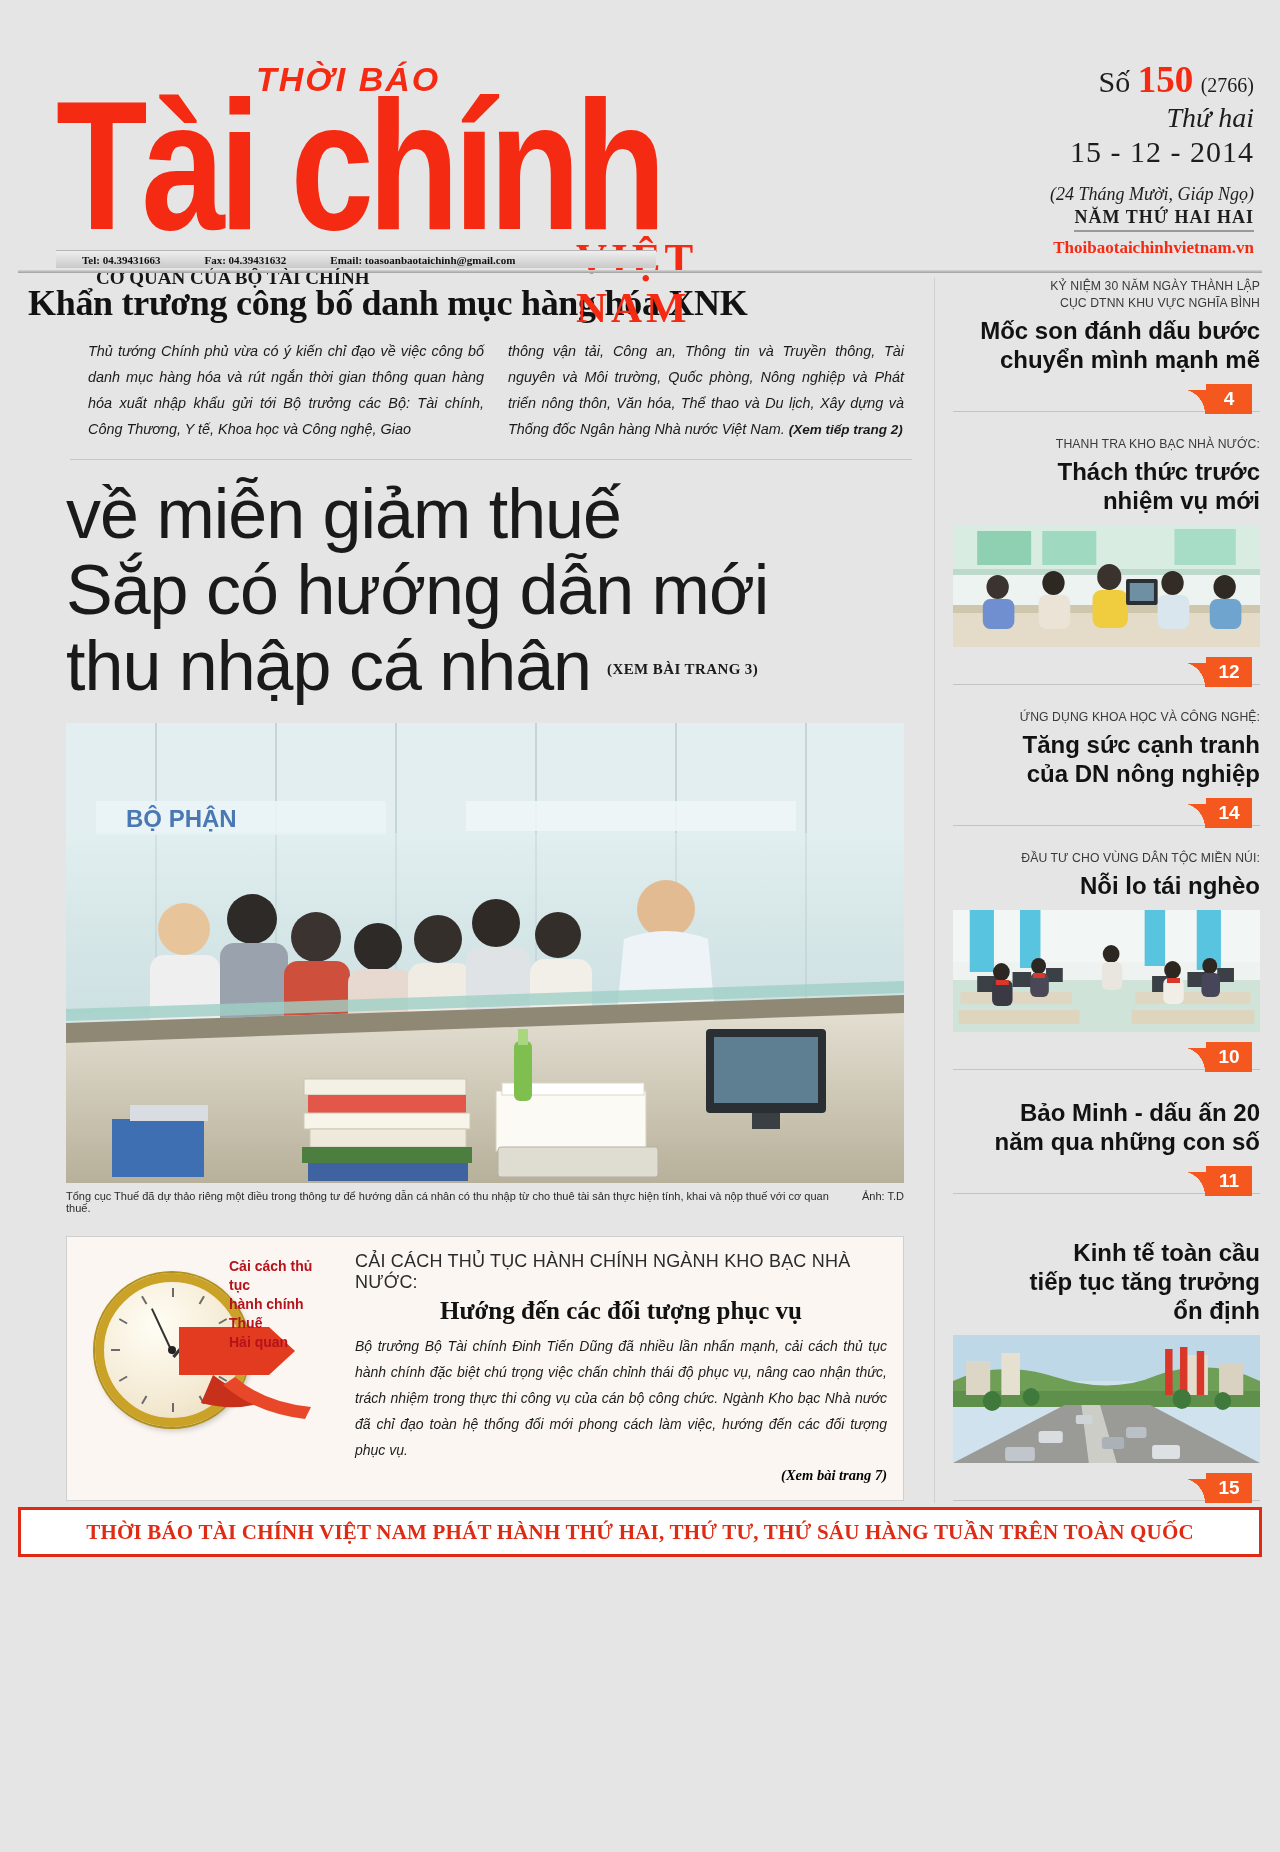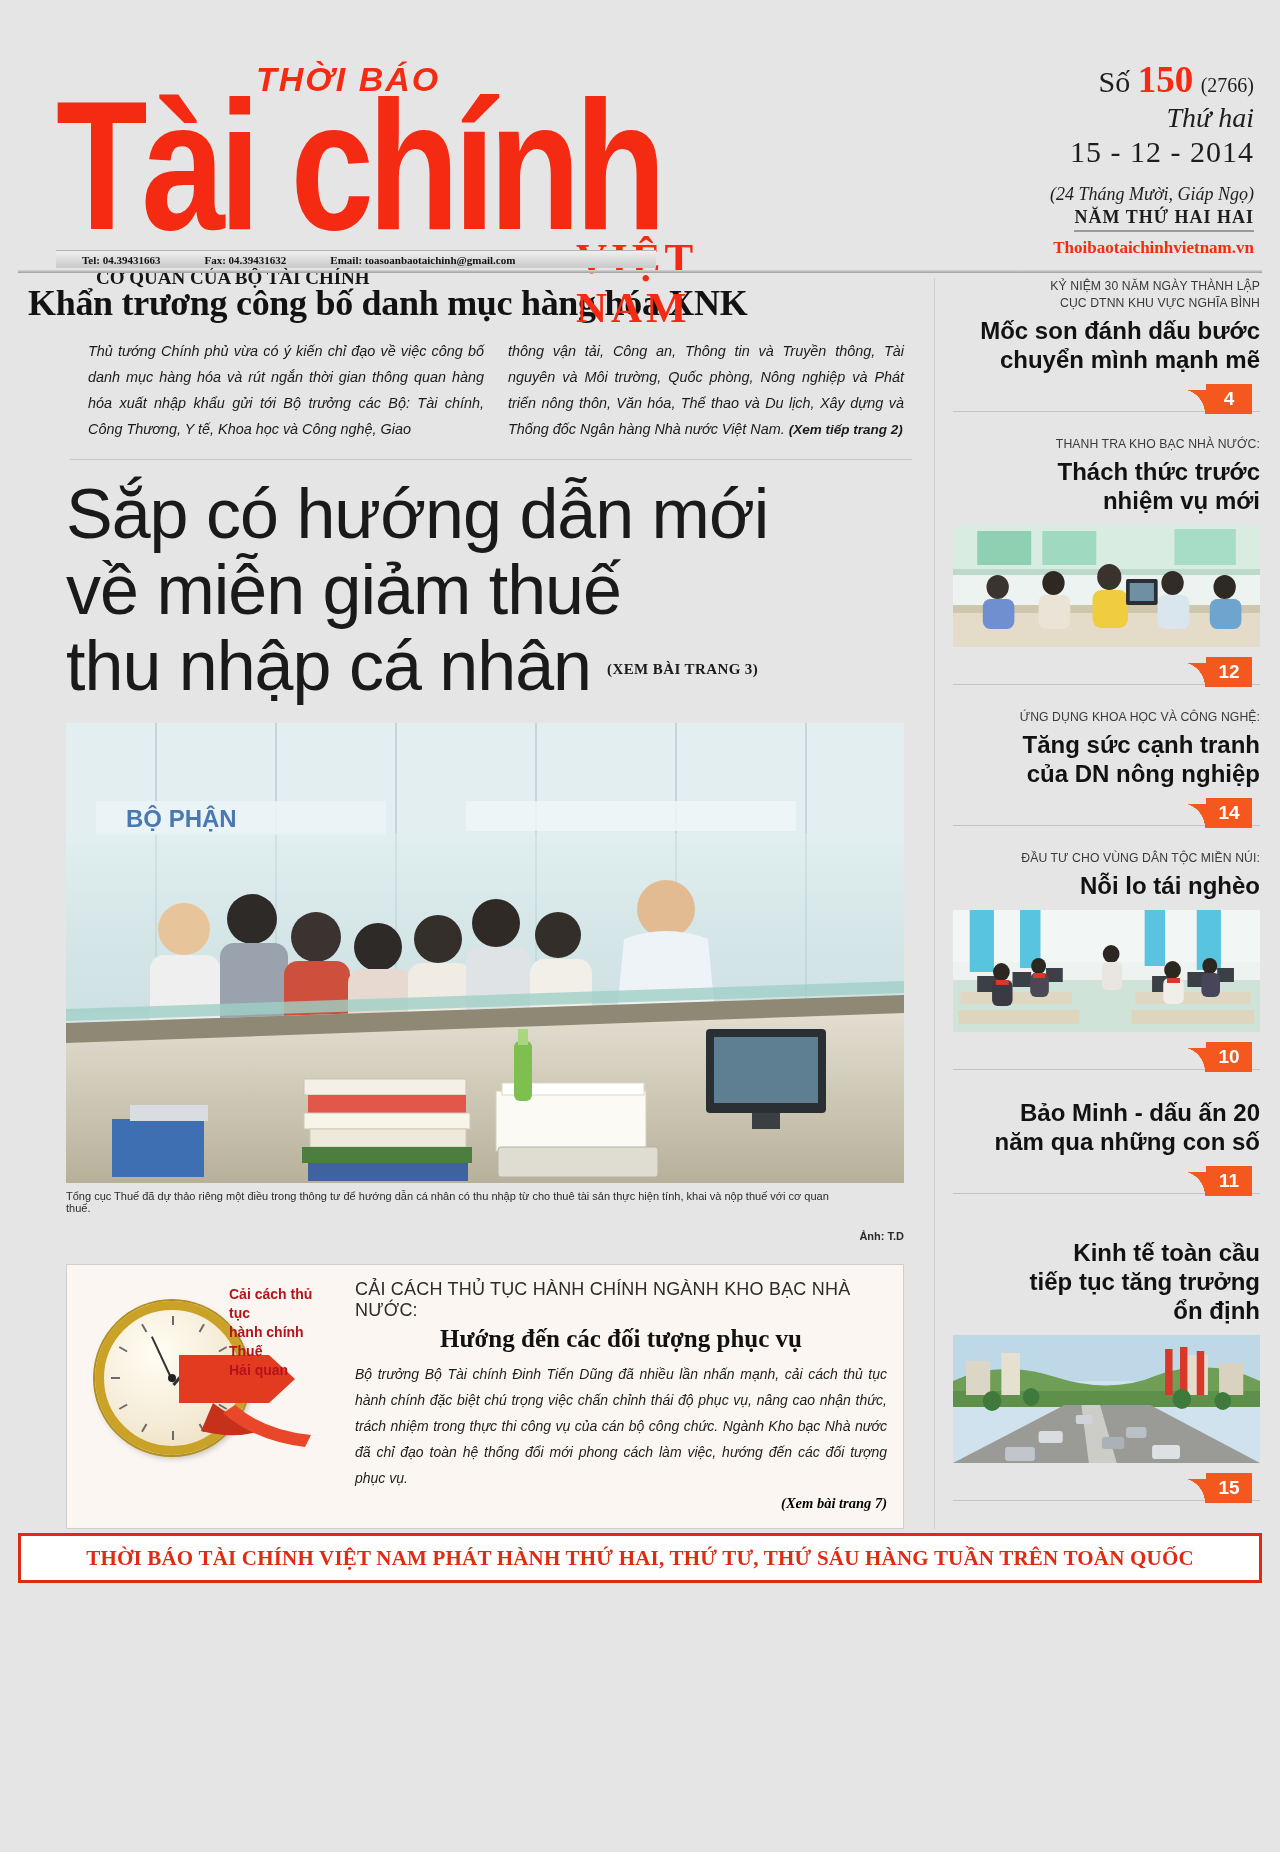--- a/index.html
+++ b/index.html
@@ -85,21 +85,21 @@
 
   
   .photo-main{
     position:relative;margin:16px 14px 0 48px;height:460px;overflow:hidden;
     background:#b9cbd2;border:0;
   }
   .caption{
     margin:7px 14px 0 48px;font-family:"Liberation Sans",sans-serif;font-size:11px;
     color:#2a2a2a;display:flex;justify-content:space-between;gap:14px;
   }
-  .caption .credit{font-weight:bold;white-space:nowrap;margin-top:40px;}
+  .caption .credit{font-weight:normal;white-space:nowrap;}
 
   
   .promo{
     margin:22px 14px 0 48px;border:1px solid #cfcfcf;background:#fbf6f1;
     display:flex;padding:14px 16px 16px 14px;gap:16px;
   }
   .promo-ill{width:258px;flex:none;position:relative;}
   .promo-body{flex:1;}
   .promo-kicker{
     font-family:"Liberation Sans",sans-serif;font-size:18px;color:#2b2b2b;letter-spacing:.2px;
@@ -221,22 +221,22 @@
         <p style="flex:1">Thủ tướng Chính phủ vừa có ý kiến chỉ đạo về việc công bố danh mục hàng hóa và rút ngắn thời gian thông quan hàng hóa xuất nhập khẩu gửi tới Bộ trưởng các Bộ: Tài chính, Công Thương, Y tế, Khoa học và Công nghệ, Giao</p>
         <p style="flex:1">
           <span>thông vận tải, Công an, Thông tin và Truyền thông, Tài nguyên và Môi trường, Quốc phòng, Nông nghiệp và Phát triển nông thôn, Văn hóa, Thể thao và Du lịch, Xây dựng và Thống đốc Ngân hàng Nhà nước Việt Nam.</span>
           <span class="xemtiep">(Xem tiếp trang 2)</span>
         </p>
       </div>
 
       <div class="sep-thin"></div>
 
       <div class="mega">
+        <div>về miễn giảm thuế</div>
         <div>Sắp có hướng dẫn mới</div>
-        <div>về miễn giảm thuế</div>
         <div>
           <span>thu nhập cá nhân</span><span class="xembai">(XEM BÀI TRANG 3)</span>
         </div>
       </div>
 
       <div class="photo-main">
         <svg viewBox="0 0 838 460" preserveAspectRatio="none" style="width:100%;height:100%;display:block">
           <defs>
             <linearGradient id="wall" x1="0" y1="0" x2="0" y2="1">
               <stop offset="0%" stop-color="#e9f1f3"></stop>

